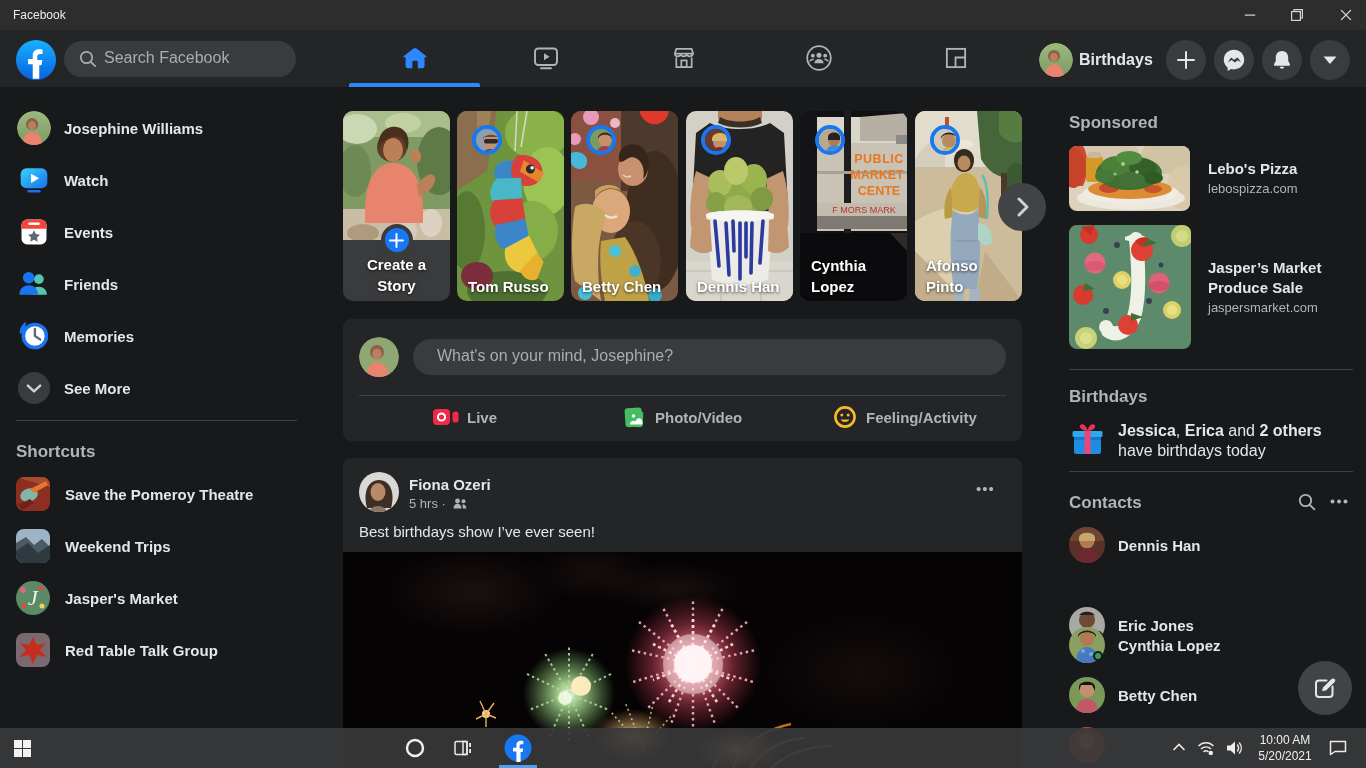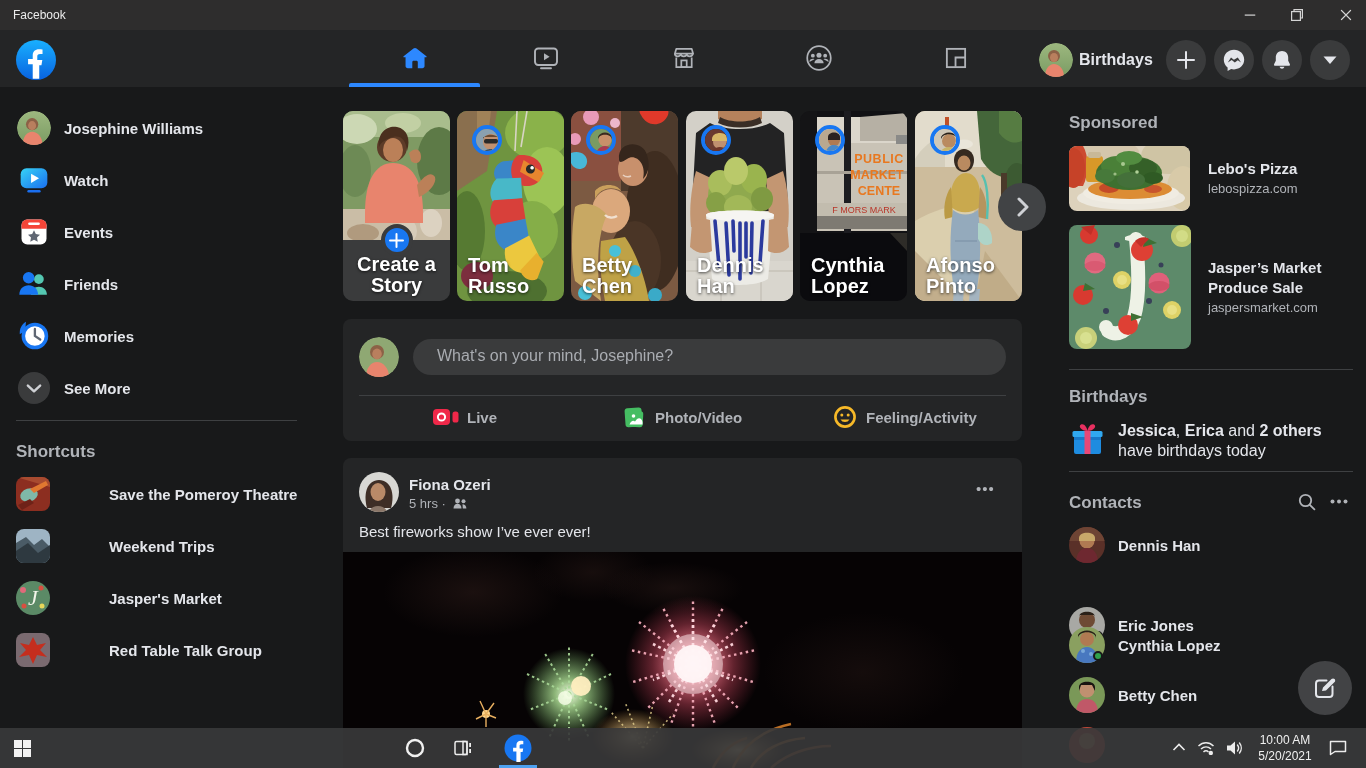--- a/index.html
+++ b/index.html
@@ -25,32 +25,32 @@
 #navme { left:1039px; top:13px; height:34px; }
 #navme .nm { position:absolute; left:40px; top:8px; font-size:16px; font-weight:700; color:#e4e6eb; }
 .navcirc { position:absolute; top:10px; width:40px; height:40px; border-radius:50%; background:#3a3b3c; }
 .navcirc svg { position:absolute; left:50%; top:50%; transform:translate(-50%,-50%); }
 
 
 .lrow { position:absolute; left:0; height:52px; width:310px; }
 .lrow .ic { position:absolute; left:16px; top:50%; transform:translateY(-50%); width:36px; height:36px; }
 .lrow .lbl { position:absolute; left:64px; top:50%; transform:translateY(-50%);
   font-size:15px; font-weight:700; color:#e4e6eb; }
-.srow .lbl { left:65px;margin-left:44px; }
+.srow .lbl { left:65px; }
 #ldiv { left:16px; top:420px; width:281px; height:1px; background:#3e4042; }
 #shortcuts-h { left:16px; top:442px; font-size:17px; font-weight:700; color:#b0b3b8; }
 
 
 .story { position:absolute; top:111px; width:107px; height:190px; border-radius:10px;
   overflow:hidden; background:#242526; }
 .story svg.bg { position:absolute; left:0; top:0; }
 .sring { position:absolute; left:15px; top:14px; width:30px; height:30px; border-radius:50%;
   border:4px solid #1877f2; overflow:hidden; }
 .sring svg { position:absolute; left:0; top:0; }
-.sname { position:absolute; left:11px; bottom:4px; font-size:20px; line-height:21px;
+.sname { position:absolute; left:11px; bottom:4px; font-size:15px; line-height:21px;
   font-weight:700; color:#fff; text-shadow:0 1px 3px rgba(0,0,0,.7); }
 #storyarrow { left:998px; top:183px; width:48px; height:48px; border-radius:50%; background:#414345; }
 
 
 #composer { left:343px; top:319px; width:679px; height:122px; border-radius:8px; background:#242526; }
 #composer .pill { position:absolute; left:70px; top:20px; width:593px; height:36px;
   border-radius:18px; background:#3a3b3c; }
 #composer .pill span { position:absolute; left:24px; top:8px; font-size:16px; color:#a9acb1; }
 #composer .cdiv { position:absolute; left:16px; top:76px; width:647px; height:1px; background:#3e4042; }
 .cbtn { position:absolute; top:77px; height:44px; }
@@ -118,20 +118,27 @@
     <svg id="fblogo" class="abs" viewBox="0 0 40 40">
       <defs>
           <linearGradient id="fbg" x1="0" y1="0" x2="0" y2="1">
         <stop offset="0" stop-color="#19b0ff"></stop>
             <stop offset="1" stop-color="#0862e0"></stop>
       </linearGradient>
         </defs>
       <circle cx="20" cy="20" r="20" fill="url(#fbg)"></circle>
       <path d="M26.6 26.2l0.9-5.2h-5.1v-3.4c0-1.5 0.6-2.6 2.9-2.6h2.4V10.3c-0.5-0.1-2.2-0.2-3.6-0.2-3.8 0-6.3 2.2-6.3 6.4v3.5h-4.7v5.2h4.7V40h6.6V26.2z" fill="#fff" transform="translate(-0.9,-0.8) scale(0.99)"></path>
     </svg>
+    <div id="searchpill" class="abs">
+      <svg style="position:absolute;left:15px;top:9px;" width="18" height="18" viewBox="0 0 18 18">
+          <circle cx="7.5" cy="7.5" r="5.7" fill="none" stroke="#a9acb1" stroke-width="1.7"></circle>
+          <line x1="11.8" y1="11.8" x2="16.2" y2="16.2" stroke="#a9acb1" stroke-width="1.7" stroke-linecap="round"></line>
+        </svg>
+      <span class="ph">Search Facebook</span>
+    </div>
 
     <div class="tab" style="left:349px;">
       <svg width="27" height="27" viewBox="0 0 28 28">
           <path d="M25.8 12.1L15.6 4.2c-0.9-0.7-2.3-0.7-3.2 0L2.2 12.1c-0.6 0.5-0.3 1.2 0.5 1.2h1.5v8.9c0 1.3 1 2.3 2.3 2.3h4.7v-6.3c0-0.7 0.6-1.3 1.3-1.3h3.1c0.7 0 1.3 0.6 1.3 1.3v6.3h4.7c1.3 0 2.3-1 2.3-2.3v-8.9h1.5C26.1 13.3 26.4 12.6 25.8 12.1z" fill="#2d88ff"></path>
         </svg>
     </div>
     <div class="tab" style="left:480px;">
       <svg width="26" height="26" viewBox="0 0 26 26">
           <rect x="2" y="3.5" width="22" height="16.5" rx="3.2" fill="none" stroke="#b0b3b8" stroke-width="1.9"></rect>
           <path d="M11 8.2l5.6 3.5L11 15.2z" fill="#b0b3b8"></path>
@@ -569,21 +576,21 @@
     </svg>
     <span class="pname">Fiona Ozeri</span>
     <span class="pmeta">5 hrs · </span>
     <svg style="position:absolute;left:110px;top:40px;" width="14" height="11" viewBox="0 0 14 11">
         <circle cx="4.5" cy="3" r="2.4" fill="#b0b3b8"></circle>
         <path d="M0.5 10.5c0-3 1.8-4.7 4-4.7s4 1.7 4 4.7z" fill="#b0b3b8"></path>
         <circle cx="10.5" cy="3.2" r="2" fill="#b0b3b8"></circle>
         <path d="M9.5 6.2c2 0 3.9 1.5 3.9 4.3H9.8" fill="#b0b3b8"></path>
       </svg>
     <span class="pdots">•••</span>
-    <span class="pbody">Best fireworks show I’ve ever ever!</span>
+    <span class="pbody">Best birthdays show I’ve ever seen!</span>
     <svg class="pphoto" width="679" height="216" viewBox="0 0 679 216" preserveAspectRatio="none">
       <defs>
         <radialGradient id="smoke1" cx="0.5" cy="0.5" r="0.5">
           <stop offset="0" stop-color="#3a2420" stop-opacity="0.8"></stop>
             <stop offset="1" stop-color="#3a2420" stop-opacity="0"></stop>
         </radialGradient>
         <radialGradient id="redb" cx="0.5" cy="0.5" r="0.5">
           <stop offset="0" stop-color="#ffe8ea"></stop>
             <stop offset="0.25" stop-color="#f08090" stop-opacity="0.9"></stop>
             <stop offset="0.6" stop-color="#d04860" stop-opacity="0.45"></stop>

